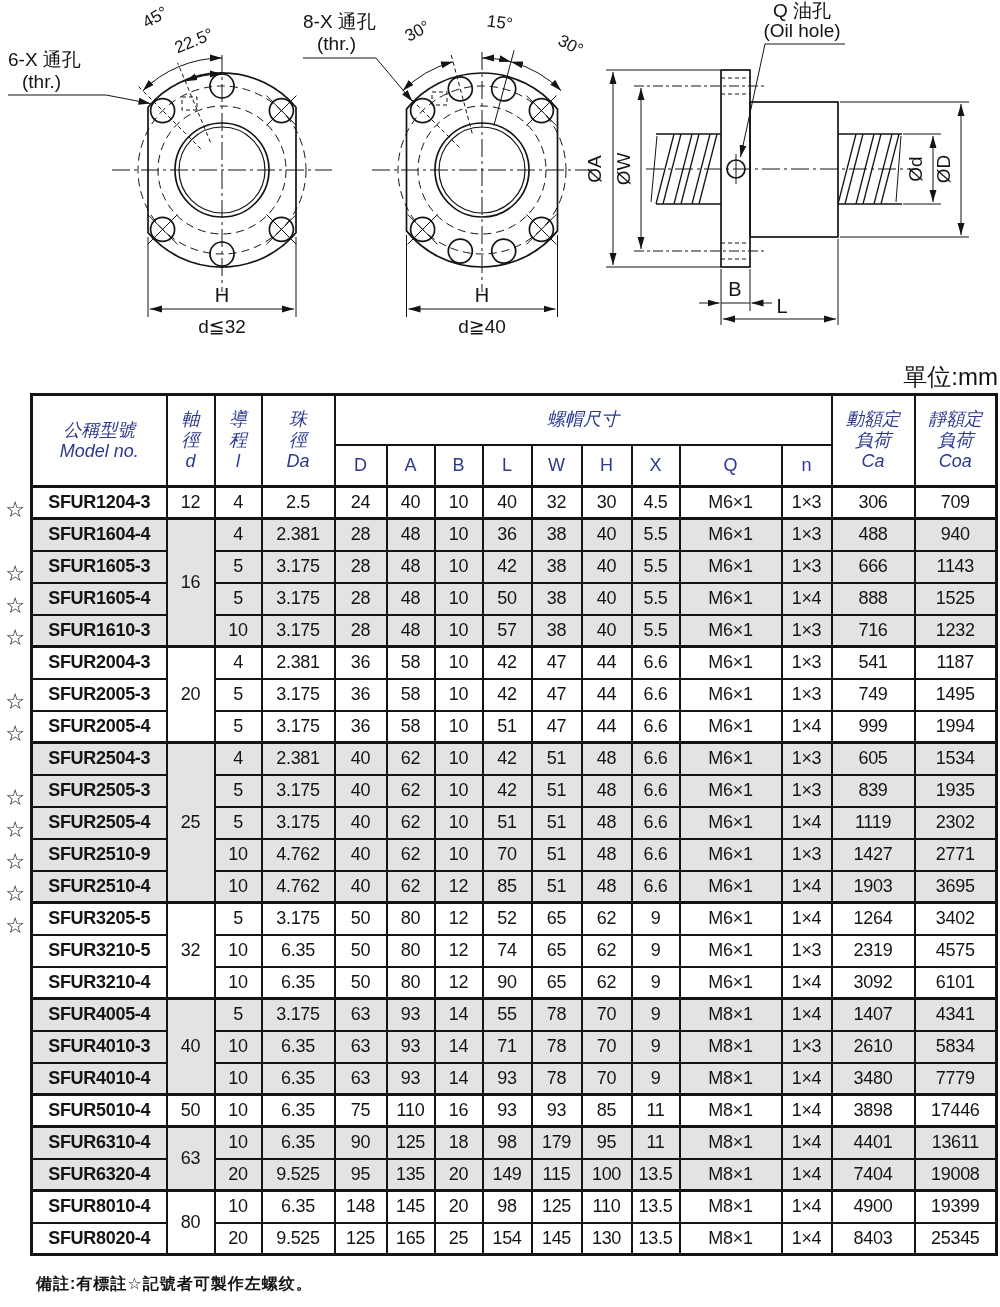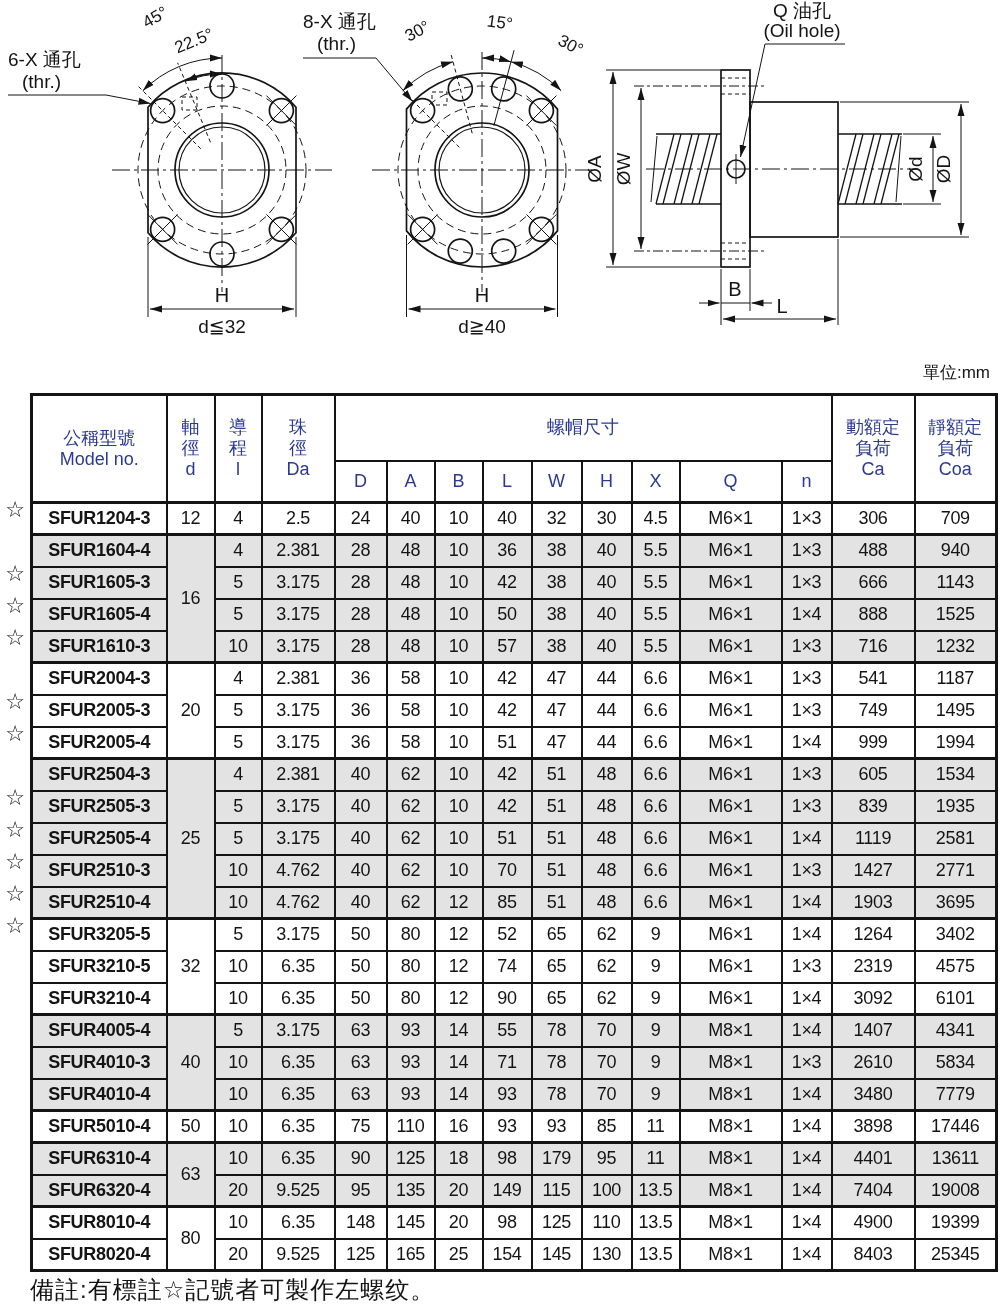--- a/index.html
+++ b/index.html
@@ -20,31 +20,31 @@
   .dash  { stroke-dasharray:8 5; }
   .dash4 { stroke-dasharray:4 3; }
   .cl    { stroke-dasharray:18 4 3 4; }
   .cl2   { stroke-dasharray:10 3 3 3; }
   .dim { stroke:var(--line); stroke-width:1; fill:none; }
   text.dwg { fill:var(--line); font-size:19px; font-family:"Liberation Sans","DejaVu Sans",sans-serif; }
   text.ang { font-size:17px; }
   text.big { font-size:20px; }
   .mid { text-anchor:middle; }
   
-  .unit { position:absolute; top:361px; right:10px; font-size:17px; }
-  .footnote { position:absolute; top:1274px; left:30px; font-size:24px; letter-spacing:1px; }
+  .unit { position:absolute; top:361px; right:2px; font-size:24px; }
+  .footnote { position:absolute; top:1274px; left:36px; font-size:16px; letter-spacing:1px;font-weight:bold; }
   
   .twrap { position:absolute; top:393px; left:0; display:flex; align-items:flex-start; }
   .gut { width:30px; flex:0 0 30px; }
   .gut-spacer { height:101px; }
   .gut-cell { height:32px; line-height:32px; text-align:center; font-size:22px; color:var(--line); }
   table.spec { border-collapse:collapse; table-layout:fixed; width:965px; border:3px solid var(--line); }
   table.spec td { border:2px solid var(--line); padding:0; text-align:center; vertical-align:middle;
                   font-size:18px; background:#fff; overflow:hidden; }
-  tr.hrow1 { height:66px; }
+  tr.hrow1 { height:50px;font-style:italic; }
   tr.hrow2 { height:42px; }
   td.hcell { background:var(--hbg); color:var(--htxt); font-size:17px; line-height:21px; }
   td.hletter { font-size:19px; }
   tr.data { height:32px; }
   tr.shaded td { background:var(--shade); }
   tr.gstart td { border-top:3px solid var(--line); }
   td.model { text-align:left; padding-left:7px; font-weight:700; letter-spacing:-0.3px; }
   td.num { letter-spacing:-0.3px; }
 </style>
 </head>
@@ -466,24 +466,24 @@
           <td class="num">40</td>
           <td class="num">62</td>
           <td class="num">10</td>
           <td class="num">51</td>
           <td class="num">51</td>
           <td class="num">48</td>
           <td class="num">6.6</td>
           <td class="num">M6×1</td>
           <td class="num">1×4</td>
           <td class="num">1119</td>
-          <td class="num">2581</td>
-        </tr>
-        <tr class="data shaded">
-          <td class="model">SFUR2510-3</td>
+          <td class="num">2302</td>
+        </tr>
+        <tr class="data shaded">
+          <td class="model">SFUR2510-9</td>
           <td class="num">10</td>
           <td class="num">4.762</td>
           <td class="num">40</td>
           <td class="num">62</td>
           <td class="num">10</td>
           <td class="num">70</td>
           <td class="num">51</td>
           <td class="num">48</td>
           <td class="num">6.6</td>
           <td class="num">M6×1</td>

